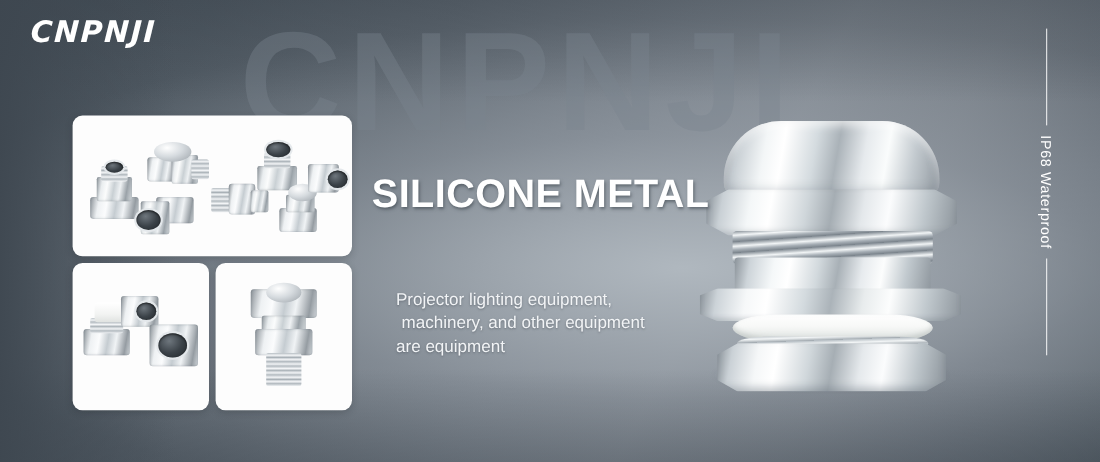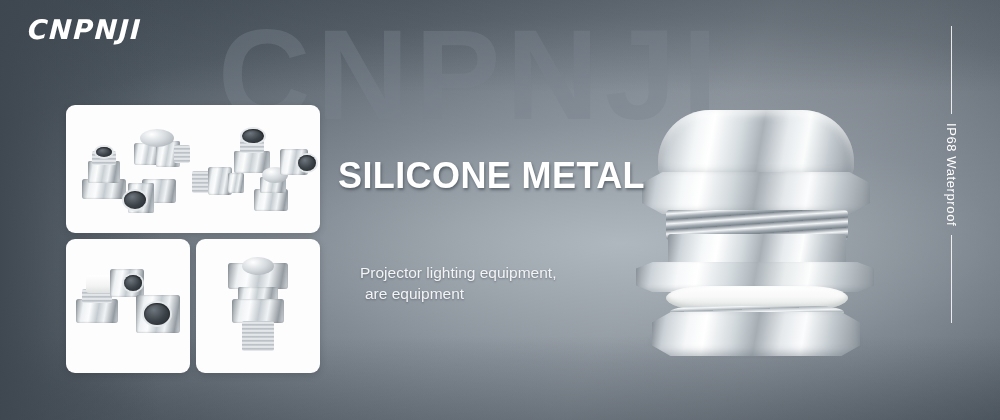--- a/index.html
+++ b/index.html
@@ -300,20 +300,21 @@
     <div class="h-washer"></div>
     <div class="h-hex2"></div>
   </div>
 
   <div class="headline">
     <div class="title-line">SILICONE METAL</div>
   </div>
 
   <div class="subtitle">
     <div>Projector lighting equipment,</div>
+    <div>machinery, and other equipment</div>
     <div>are equipment</div>
   </div>
 
   <div class="vbadge">
     <div class="vline top"></div>
     <div class="vtext">IP68 Waterproof</div>
     <div class="vline bot"></div>
   </div>
 
 </div>

